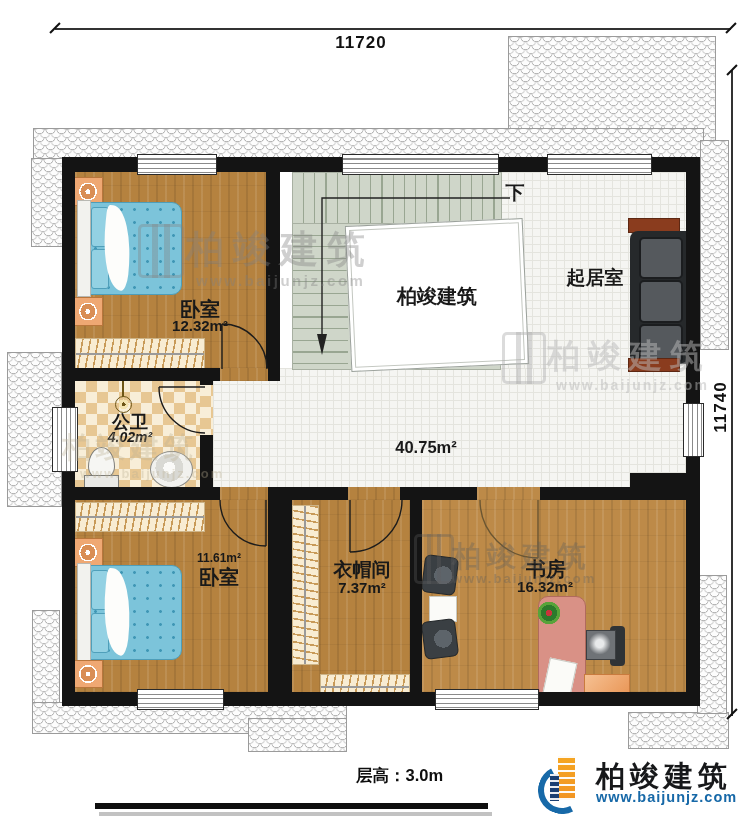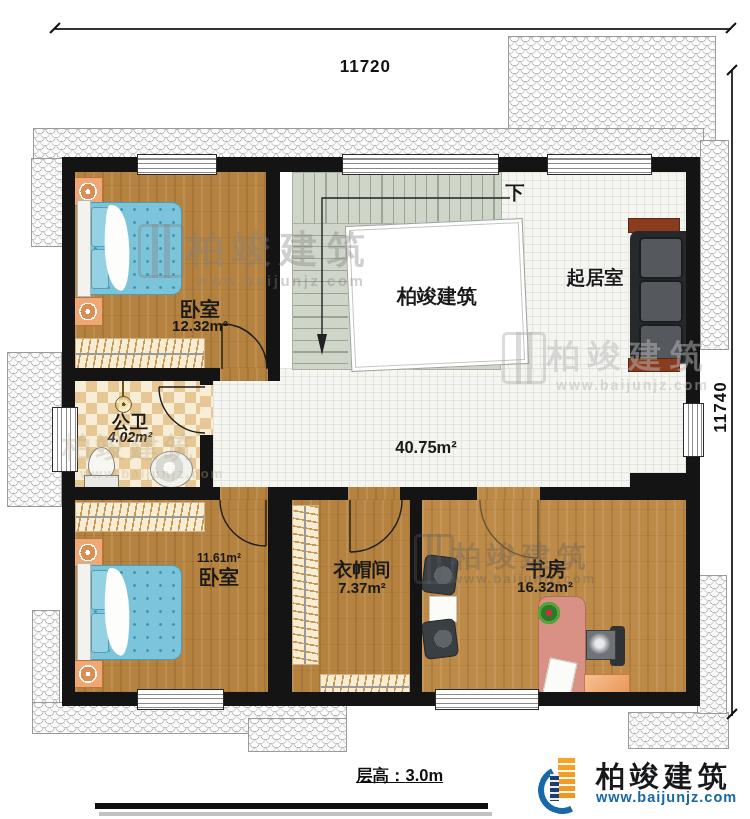--- a/index.html
+++ b/index.html
@@ -95,21 +95,21 @@
   <div class="abs roof" style="left:7px;top:352px;width:53px;height:153px;"></div>
   <div class="abs roof" style="left:32px;top:610px;width:26px;height:95px;"></div>
   <div class="abs roof" style="left:32px;top:702px;width:313px;height:30px;"></div>
   <div class="abs roof" style="left:248px;top:718px;width:97px;height:32px;"></div>
   <div class="abs roof" style="left:628px;top:712px;width:99px;height:35px;"></div>
   <div class="abs roof" style="left:697px;top:575px;width:28px;height:137px;"></div>
 
   <div class="abs dimline" style="left:55px;top:28px;width:676px;height:1.5px;"></div>
   <div class="abs tick" style="left:48px;top:27px;"></div>
   <div class="abs tick" style="left:724px;top:27px;"></div>
-  <div class="abs dimtext" style="left:331px;top:33px;width:60px;text-align:right;margin-top:24px;">11720</div>
+  <div class="abs dimtext" style="left:331px;top:33px;width:60px;text-align:center;">11720</div>
 
   <div class="abs dimline" style="left:731px;top:70px;width:1.5px;height:646px;"></div>
   <div class="abs tick" style="left:725px;top:69px;"></div>
   <div class="abs tick" style="left:725px;top:713px;"></div>
   <div class="abs dimtext" style="left:691px;top:397px;width:60px;text-align:center;transform:rotate(-90deg);">11740</div>
 
   <div class="abs tile" style="left:500px;top:172px;width:186px;height:196px;"></div>
   <div class="abs tile" style="left:213px;top:368px;width:473px;height:119px;"></div>
   <div class="abs stairs treads-h" style="left:292px;top:172px;width:208px;height:51px;"></div>
   <div class="abs stairs treads-v" style="left:292px;top:223px;width:56px;height:145px;"></div>
@@ -234,21 +234,21 @@
   <div class="abs wm wm-glyph" style="left:414px;top:534px;width:34px;height:44px;color:rgba(95,95,95,0.32);"></div>
   <div class="abs wm" style="left:452px;top:537px;font-size:29px;letter-spacing:6px;color:rgba(95,95,95,0.34);">柏竣建筑</div>
   <div class="abs wm" style="left:452px;top:571px;font-size:13px;letter-spacing:2px;color:rgba(95,95,95,0.34);">www.baijunjz.com</div>
 
   <div class="abs wm" style="left:62px;top:428px;font-size:29px;letter-spacing:5px;color:rgba(190,178,150,0.35);">柏竣建筑</div>
   <div class="abs wm" style="left:80px;top:466px;font-size:13px;letter-spacing:2px;color:rgba(190,178,150,0.35);">www.baijunjz.com</div>
 
   <div class="abs" style="left:95px;top:803px;width:393px;height:6px;background:#0e0e0e;"></div>
   <div class="abs" style="left:99px;top:812px;width:393px;height:4px;background:#c2c2c2;"></div>
 
-  <div class="abs info-text" style="left:356px;top:765px;text-decoration:underline;">
+  <div class="abs info-text" style="left:356px;top:765px;">
     <span>层高：</span><span>3.0m</span>
   </div>
 
   <div class="abs" style="left:538px;top:754px;width:52px;height:58px;">
     <div class="abs" style="left:0;top:12px;width:36px;height:36px;border:6px solid #1769a8;border-top-color:transparent;border-right-color:transparent;border-radius:50%;transform:rotate(18deg);"></div>
     <div class="abs" style="left:20px;top:2px;width:17px;height:44px;background:linear-gradient(#f5a623,#f29422);background-image:repeating-linear-gradient(to bottom, rgba(255,255,255,0.95) 0 2px, rgba(0,0,0,0) 2px 7px),linear-gradient(#f5a623,#f29422);"></div>
     <div class="abs" style="left:12px;top:20px;width:9px;height:27px;background:#1b3f72;background-image:repeating-linear-gradient(to bottom, rgba(255,255,255,0.9) 0 2px, rgba(0,0,0,0) 2px 6px);"></div>
   </div>
   <div class="abs logo-text" style="left:596px;top:757px;">柏竣建筑</div>
   <div class="abs logo-url" style="left:596px;top:789px;">www.baijunjz.com</div>

